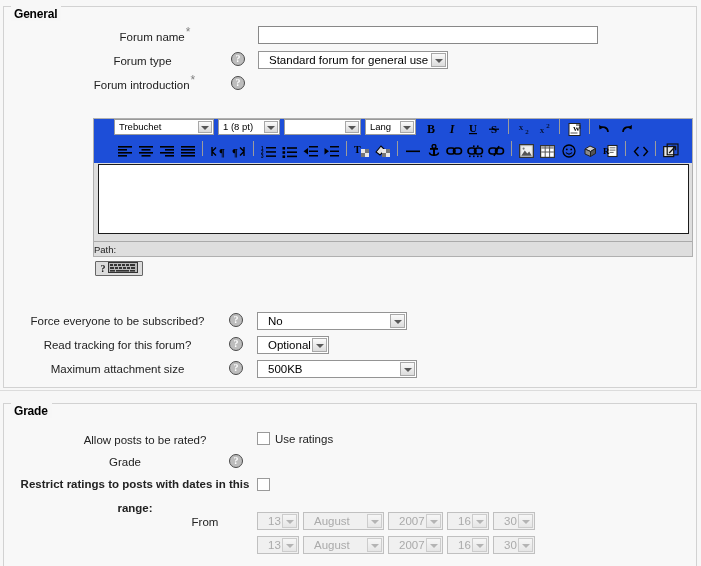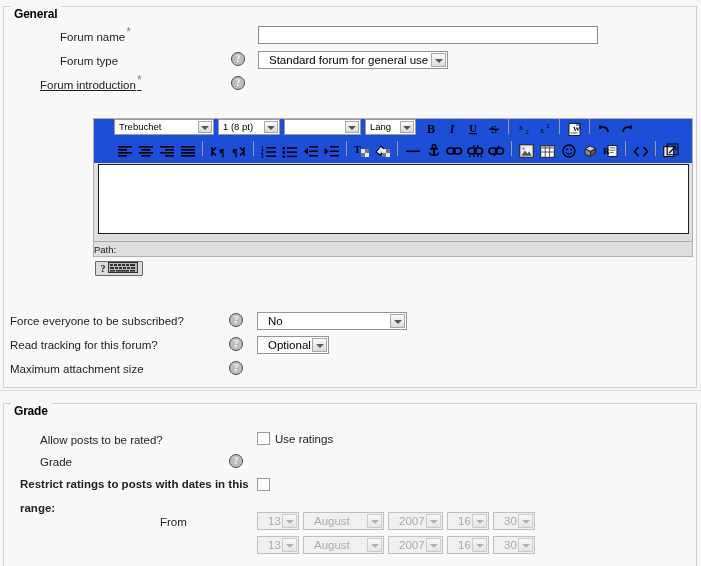--- a/index.html
+++ b/index.html
@@ -41,21 +41,21 @@
     color: #000;
   }
   .hr-sep {
     position: absolute;
     left: 0px; top: 390px;
     width: 701px; height: 1px;
     background: #dcdcdc;
   }
   .lbl {
     position: absolute;
-    text-align: left;
+    text-align: center;
     color: #222;
     font-size: 11.5px;
     line-height: 14px;
     white-space: nowrap;
   }
   .lbl.wrap { white-space: normal; }
   .req {
     color: #808080;
     font-size: 12px;
     vertical-align: super;
@@ -258,21 +258,21 @@
   </div>
   <input class="txt" style="left: 258px; top: 26px; width: 340px;" type="text" value="">
 
   <div class="lbl" style="left:60px; top:54px; width:165px;">Forum type</div>
   <span class="help" style="position:absolute; left:231px; top:52px;">?</span>
   <div class="sel" style="left:258px; top:51px; width:190px;">
     <span>Standard forum for general use</span>
     <span class="arrowbox"></span>
   </div>
 
-  <div class="lbl" style="left:40px; top:78px; width:185px;text-decoration:underline;">
+  <div class="lbl" style="left:52px; top:78px; width:185px;">
     <span>Forum introduction</span><span class="req">*</span>
   </div>
   <span class="help" style="position:absolute; left:231px; top:76px;">?</span>
 
   <div id="editor">
 
     <div class="tbrow">
       <div class="tsel" style="width:100px;">
         <span>Trebuchet</span>
         <span class="ab"></span>
@@ -588,20 +588,24 @@
 
   <div class="lbl" style="left:10px; top:338px; width:215px;">Read tracking for this forum?</div>
   <span class="help" style="position:absolute; left:229px; top:337px;">?</span>
   <div class="sel" style="left:257px; top:336px; width:72px;">
     <span>Optional</span>
     <span class="arrowbox"></span>
   </div>
 
   <div class="lbl" style="left:10px; top:362px; width:215px;">Maximum attachment size</div>
   <span class="help" style="position:absolute; left:229px; top:361px;">?</span>
+  <div class="sel" style="left:257px; top:360px; width:160px;">
+    <span>500KB</span>
+    <span class="arrowbox"></span>
+  </div>
 
   <div class="hr-sep"></div>
 
   <div class="fieldset fs-grade">
     <div class="legend">Grade</div>
   </div>
 
   <div class="lbl" style="left:40px; top:433px; width:210px;">Allow posts to be rated?</div>
   <div class="chk" style="left:257px; top:432px;"></div>
   <div class="chklabel" style="left:275px; top:433px;">Use ratings</div>

